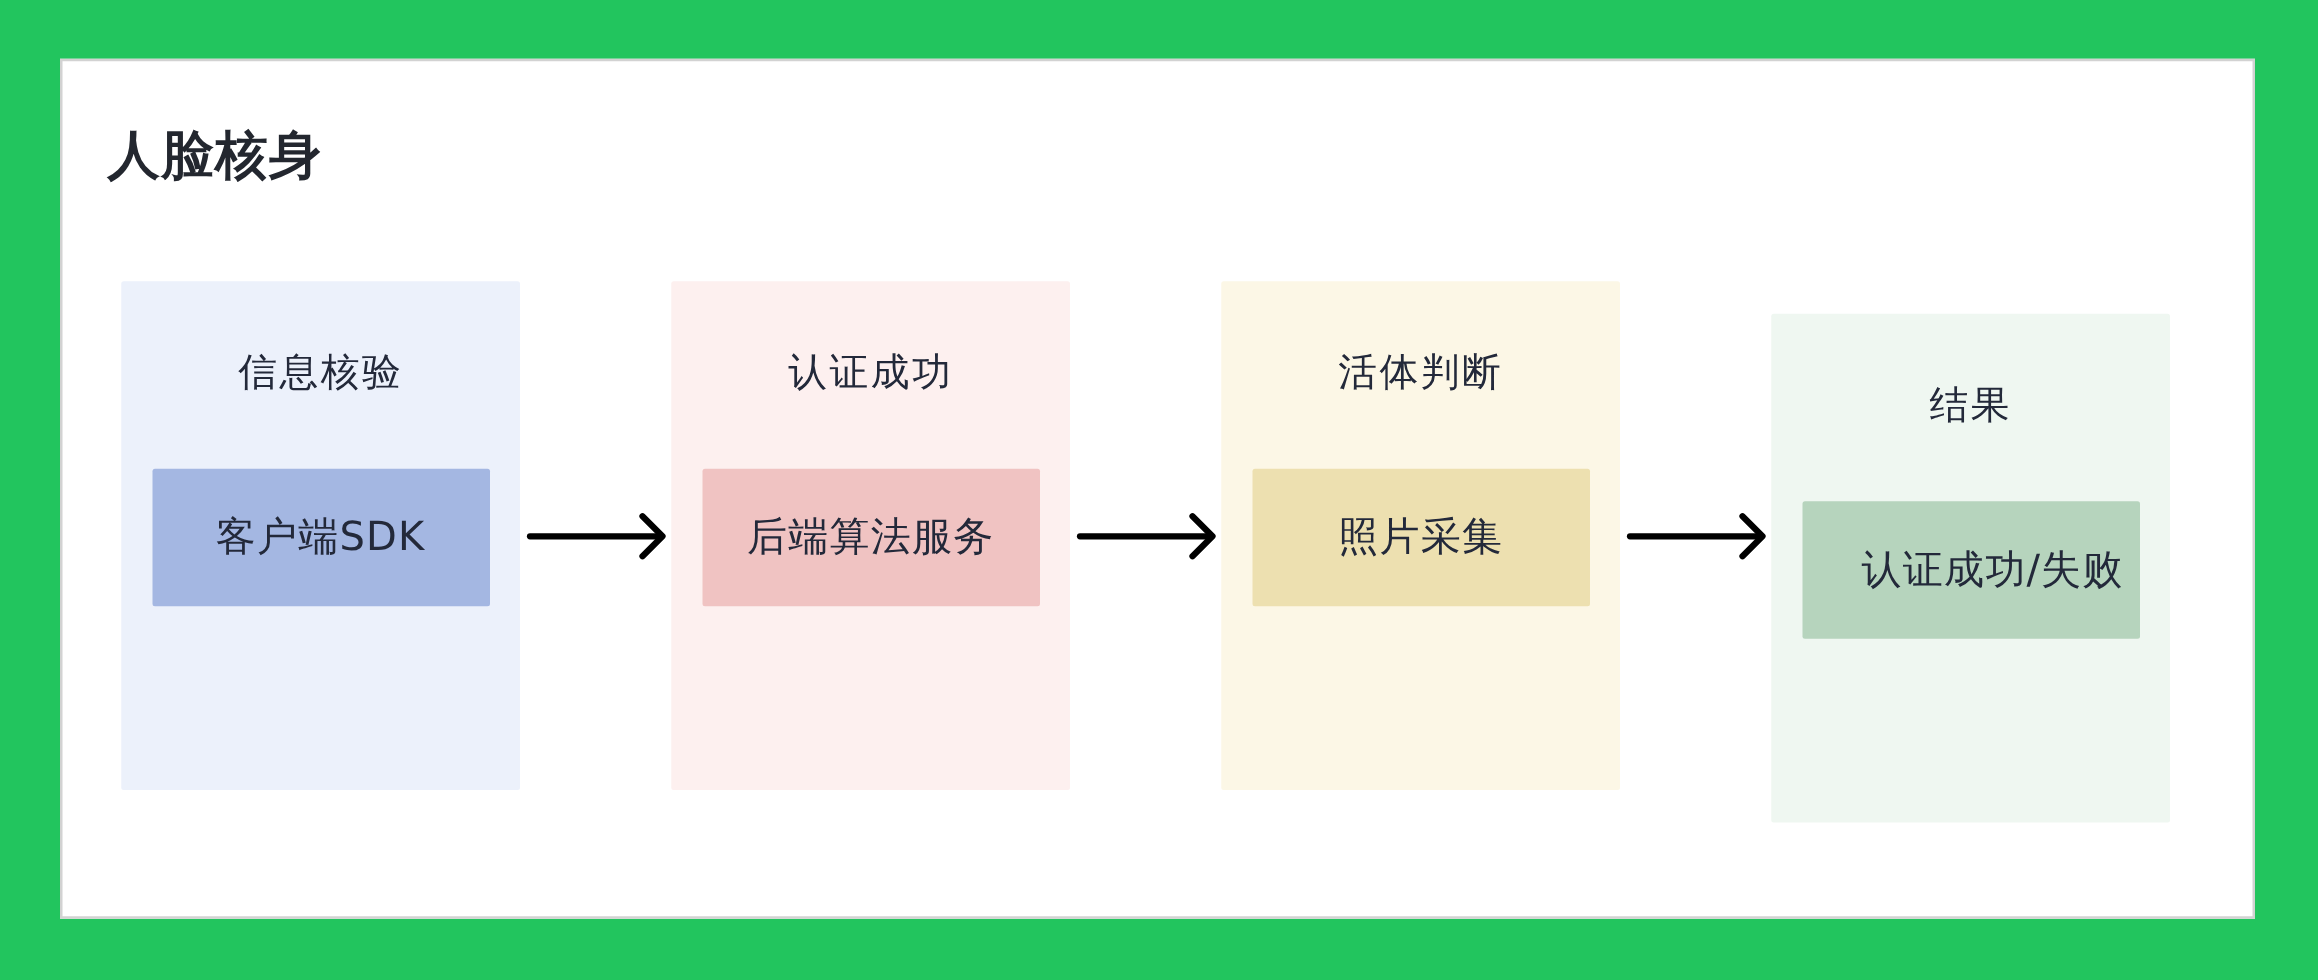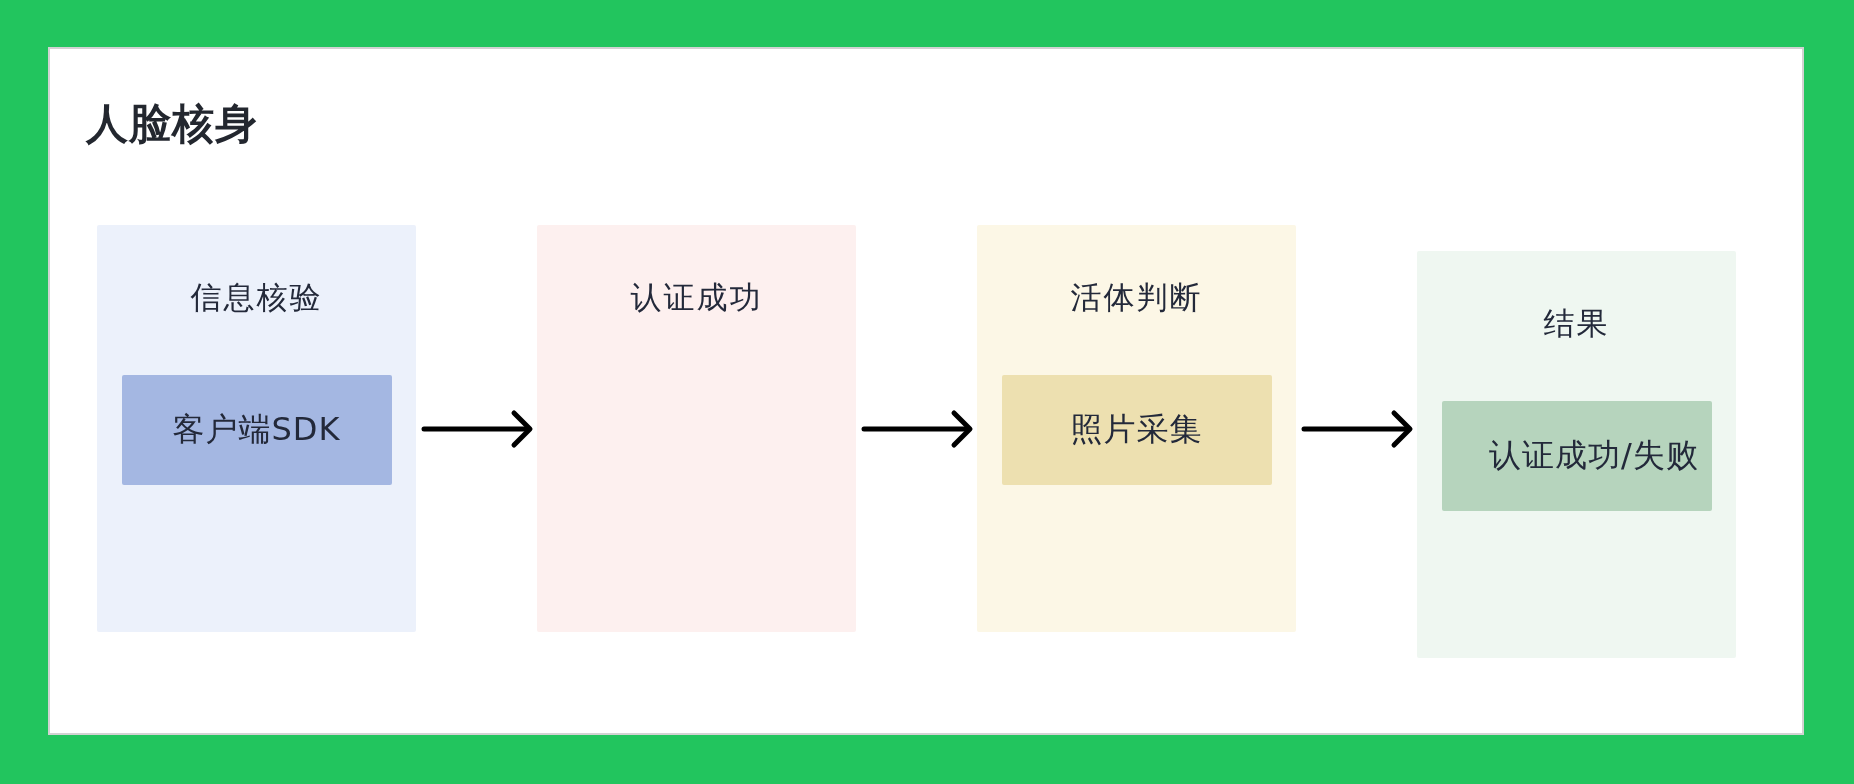--- a/index.html
+++ b/index.html
@@ -88,20 +88,21 @@
     <div class="stage-node" style="background: rgb(164, 183, 226);">客户端SDK</div>
   </div>
 
   <svg class="arrow arrow-0" viewBox="0 0 124 56" fill="none" xmlns="http://www.w3.org/2000/svg" style="color: rgb(0, 0, 0);">
     <line x1="6" y1="28" x2="110" y2="28" stroke="currentColor" stroke-width="5" stroke-linecap="round"></line>
     <polyline points="96,12 112,28 96,44" stroke="currentColor" stroke-width="5" fill="none" stroke-linecap="round" stroke-linejoin="round"></polyline>
   </svg>
 
   <div class="stage stage-1" style="background: rgb(253, 240, 239);">
     <div class="stage-label">认证成功</div>
+    <div class="stage-node" style="background: rgb(240, 195, 194);">后端算法服务</div>
   </div>
 
   <svg class="arrow arrow-1" viewBox="0 0 124 56" fill="none" xmlns="http://www.w3.org/2000/svg" style="color: rgb(0, 0, 0);">
     <line x1="6" y1="28" x2="110" y2="28" stroke="currentColor" stroke-width="5" stroke-linecap="round"></line>
     <polyline points="96,12 112,28 96,44" stroke="currentColor" stroke-width="5" fill="none" stroke-linecap="round" stroke-linejoin="round"></polyline>
   </svg>
 
   <div class="stage stage-2" style="background: rgb(252, 247, 230);">
     <div class="stage-label">活体判断</div>
     <div class="stage-node" style="background: rgb(237, 224, 176);">照片采集</div>

